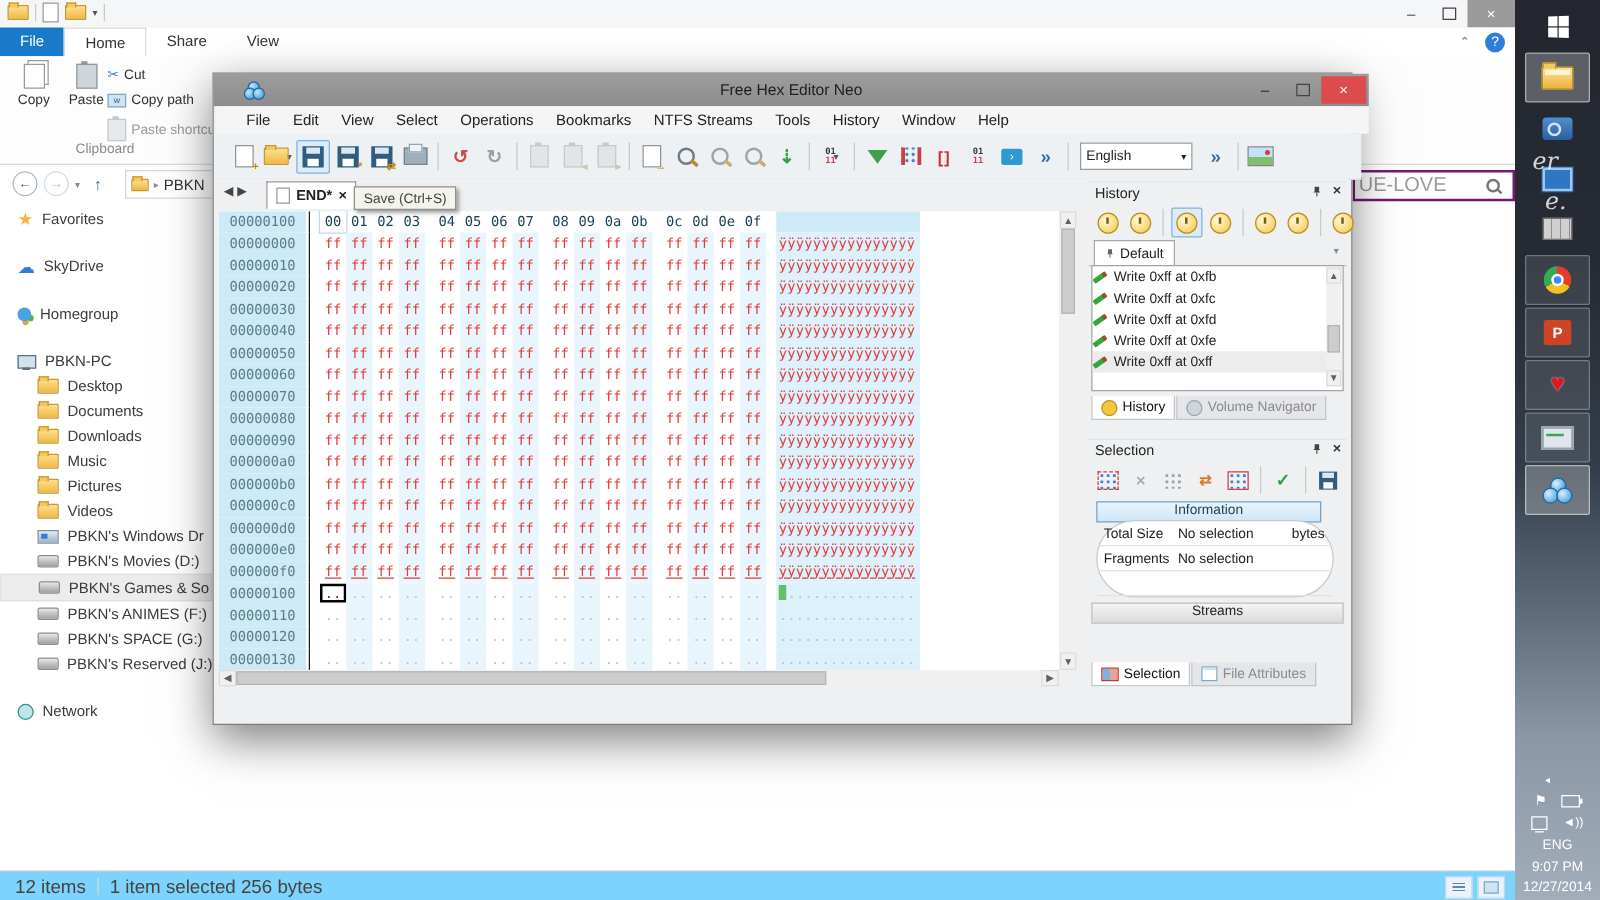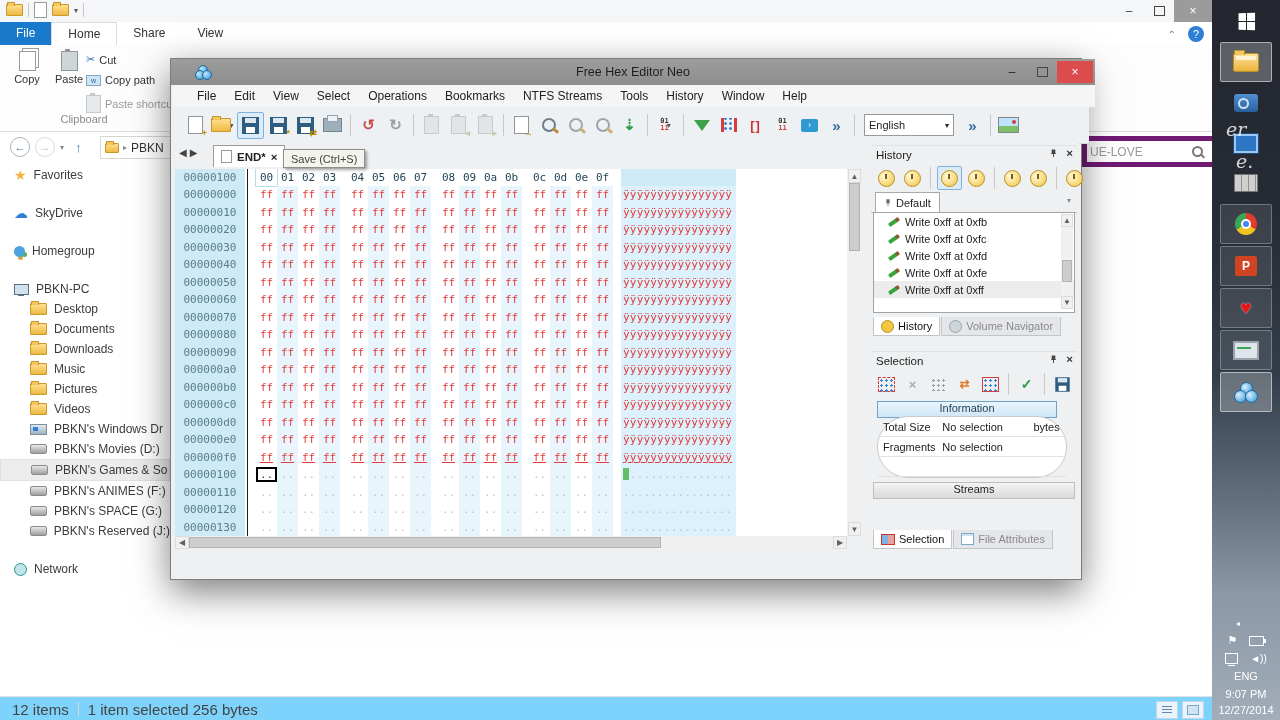--- a/index.html
+++ b/index.html
@@ -26,21 +26,21 @@
   .rb-big{position:absolute;top:6px;width:38px;text-align:center;font-size:11px;color:#333;}
   .rb-small{position:absolute;left:86px;font-size:11px;color:#333;display:flex;align-items:center;gap:4px;white-space:nowrap;}
   .rb-small.dis{color:#9a9a9a;}
   .grp-label{position:absolute;left:0;top:68px;width:168px;text-align:center;font-size:11px;color:#8a8a8a;}
   .blob{position:absolute;top:47px;height:11px;border-radius:2px;opacity:.85;}
   
   #exp-addr{position:absolute;left:0;top:134px;width:1212px;height:26px;background:#fff;}
   .navcirc{width:18px;height:18px;border:1px solid #a8b6c0;border-radius:50%;display:flex;align-items:center;justify-content:center;color:#3c6e9f;font-size:11px;}
   .navcirc.dis{color:#b9c2c9;border-color:#d4dbe0;}
   #crumbbox{position:absolute;left:100px;top:2px;width:500px;height:21px;border:1px solid #d6d6d6;background:#fff;display:flex;align-items:center;gap:4px;padding-left:4px;font-size:12px;color:#333;}
-  #searchbox{position:absolute;left:1082px;top:2px;width:126px;height:21px;border:5px solid #701a75;background:#fff;display:flex;align-items:center;font-size:12px;color:#9a9a9a;}
+  #searchbox{position:absolute;left:1082px;top:2px;width:126px;height:21px;border:2px solid #701a75;background:#fff;display:flex;align-items:center;font-size:16px;color:#9a9a9a;}
   .maglass{width:7px;height:7px;border:2px solid #777;border-radius:50%;position:relative;display:inline-block;}
   .maglass::after{content:"";position:absolute;width:5px;height:2px;background:#777;left:6px;top:7px;transform:rotate(45deg);}
   
   #exp-side{position:absolute;left:0;top:165px;width:170px;height:528px;background:#fff;overflow:hidden;}
   .sitem{height:20px;display:flex;align-items:center;gap:7px;font-size:12px;color:#3b3b3b;padding-left:14px;white-space:nowrap;}
   .sitem.ind{padding-left:30px;}
   .sitem.sel{background:#ececec;border:1px solid #e0e0e0;}
   .sitem.gap{margin-top:18px;}
   
   #exp-status{position:absolute;left:0;top:696px;width:1212px;height:24px;background:#7dd3fc;border-top:1px solid #e3e3e3;display:flex;align-items:center;font-size:15px;color:#444;}
@@ -140,21 +140,21 @@
   
   .panel{position:absolute;left:700px;width:206px;background:#eef0f2;}
   .ptitle{height:18px;display:flex;align-items:center;font-size:11.5px;color:#222;padding-left:5px;border-top:1px solid #dfe3e7;}
   .ptools{position:absolute;right:4px;top:2px;display:flex;gap:8px;align-items:center;color:#333;}
   .ptoolbar{height:28px;display:flex;align-items:center;gap:3px;padding-left:4px;}
   .pico{width:23px;height:22px;display:flex;align-items:center;justify-content:center;border-radius:2px;position:relative;flex:none;}
   .pico.boxed{border:1px solid #7fb2e0;background:#dcebf8;}
   .branchrow{height:20px;position:relative;border-bottom:1px solid #b9bdc1;}
   .branchtab{position:absolute;left:4px;bottom:0;height:19px;background:#fff;border:1px solid #a8a8a8;border-bottom:none;display:flex;align-items:center;gap:4px;padding:0 8px;font-size:11px;color:#222;}
   .histlist{position:absolute;left:2px;right:2px;background:#fff;border:1px solid #9fa4a8;overflow:hidden;}
-  .hitem{height:17px;display:flex;align-items:center;gap:5px;padding-left:14px;font-size:11px;color:#222;white-space:nowrap;}
+  .hitem{height:17px;display:flex;align-items:center;gap:5px;font-size:11px;color:#222;white-space:nowrap;}
   .hitem.sel{background:#ececec;}
   .ptabs{position:absolute;left:2px;display:flex;gap:1px;}
   .ptab{height:18px;display:flex;align-items:center;gap:4px;padding:0 7px;font-size:11px;color:#8a8a8a;background:#e4e6e9;border:1px solid #c3c6c9;border-top:none;}
   .ptab.active{background:#fff;color:#111;}
   .infohdr{position:absolute;left:6px;right:20px;height:15px;border:1px solid #6da3c8;background:linear-gradient(#eaf4fc,#cfe6f7);text-align:center;font-size:11px;color:#1c3f52;}
   .inftable{position:absolute;left:6px;right:10px;background:#fff;border:1px solid #c9c9c9;font-size:11px;color:#222;}
   .irow{display:flex;height:19px;align-items:center;border-bottom:1px solid #e2e2e2;}
   .irow span{padding-left:5px;overflow:hidden;white-space:nowrap;}
   .ic0{width:60px;} .ic1{width:95px;} .ic2{width:36px;}
   .detailsbar{position:absolute;left:2px;right:2px;height:15px;background:linear-gradient(#f4f4f4,#dadada);border:1px solid #bdbdbd;text-align:center;font-size:11px;color:#222;}

